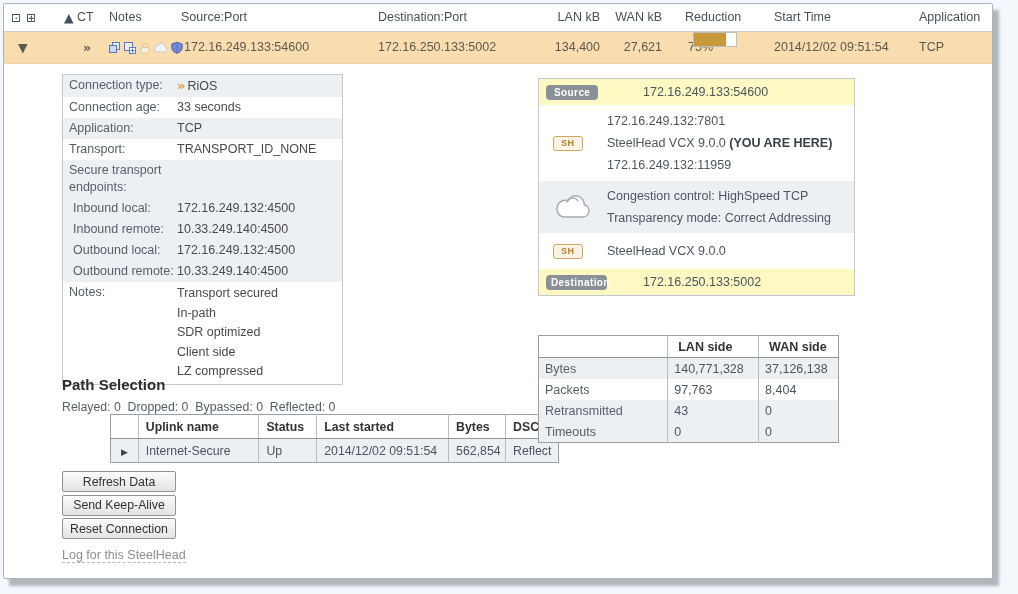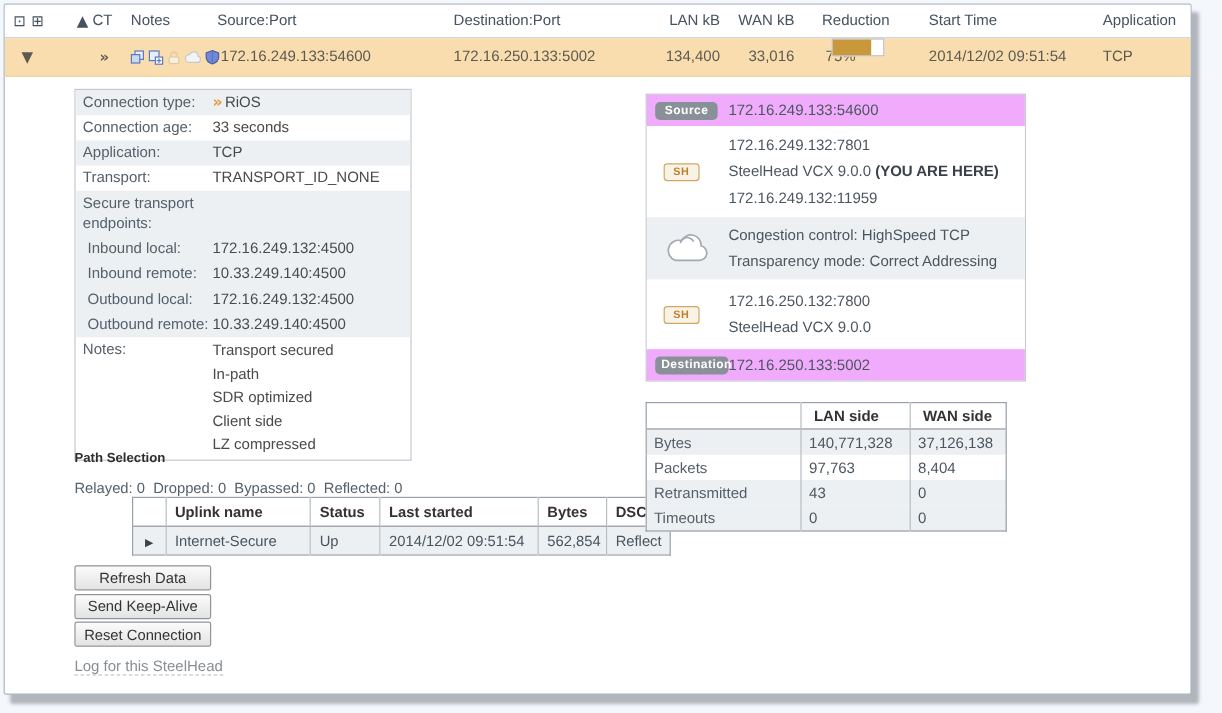--- a/index.html
+++ b/index.html
@@ -31,21 +31,21 @@
     font-size:12.5px;color:#4c565f;background:#fff;}
   .drow{display:flex;}
   .dlabel{width:114px;padding:2px 0 2px 6px;box-sizing:border-box;line-height:17px;color:#55606a;}
   .dlabel.sub{padding-left:10px;}
   .dvalue{flex:1;padding:2px 4px 2px 0;line-height:17px;color:#4a4a4a;}
   .zebra{background:#edf0f3;}
   .rios-sm{color:#e49b3c;font-weight:bold;font-size:13px;letter-spacing:-1px;margin-right:3px;}
   .notes-list div{line-height:19.5px;}
 
   
-  .path-title{position:absolute;left:58px;top:372px;font-size:11px;font-weight:bold;color:#2e2e2e;}
+  .path-title{position:absolute;left:58px;top:372px;font-size:15px;font-weight:bold;color:#2e2e2e;}
   .path-counters{position:absolute;left:58px;top:396px;font-size:12.3px;color:#55606a;white-space:pre;}
   .path-table{position:absolute;left:58px;top:410px;width:449px;border-collapse:collapse;
     font-size:12.3px;color:#4a545d;background:#fff;border:1px solid #98a0a9;margin-left:48px;}
   .path-table th,.path-table td{border-left:1px solid #b6bdc4;padding:2px 0 2px 7px;text-align:left;
     height:19px;white-space:nowrap;overflow:hidden;}
   .path-table th:first-child,.path-table td:first-child{border-left:none;}
   .path-table th{font-weight:bold;color:#333;border-bottom:1px solid #8d959d;}
   .path-table tbody tr{background:#edf0f3;}
   .p-expand{color:#3c4248;font-size:9px;cursor:pointer;}
 
@@ -57,21 +57,21 @@
   .log-link{position:absolute;left:58px;top:544px;font-size:12.5px;color:#8a8f94;
     border-bottom:1px dashed #b4b8bc;cursor:pointer;}
 
   
   .topo{position:absolute;left:534px;top:74px;width:315px;border:1px solid #c3c9cf;background:#fff;
     font-size:12.5px;color:#4c565f;}
   .topo-row{display:flex;align-items:center;}
   .topo-left{width:68px;box-sizing:border-box;padding-left:7px;display:flex;align-items:center;flex-shrink:0;}
   .topo-right{flex:1;}
   .topo-right div{line-height:22px;white-space:nowrap;}
-  .t-source,.t-dest{background:#f0abfc;height:26px;}
+  .t-source,.t-dest{background:#fef9c3;height:26px;gap:36px;}
   .t-node1{background:#fff;padding:5px 0;}
   .t-wan{background:#edf0f3;padding:4px 0;}
   .t-node2{background:#fff;padding:7px 0;}
   .gray-badge{background:#8a9097;color:#fff;font-size:10px;font-weight:bold;letter-spacing:.4px;
     padding:2px 8px;border-radius:4px;text-align:center;min-width:34px;box-sizing:content-box;}
   .t-dest .gray-badge{min-width:48px;padding:2px 5px;}
   .sh-badge{margin-left:7px;background:#f8f3e6;border:1px solid #d2a860;border-radius:3px;
     color:#bd7f2c;font-size:9px;font-weight:bold;padding:1.5px 7px;letter-spacing:.5px;}
   .you-are-here{font-weight:bold;color:#38404a;}
 
@@ -125,21 +125,21 @@
         <path d="M4.5 11h7a2.6 2.6 0 0 0 .5-5.15A3.6 3.6 0 0 0 5 4.6 2.9 2.9 0 0 0 4.5 11z" fill="#f3f4f6" stroke="#c6cad0"></path>
       </svg>
       <svg width="14" height="14" viewBox="0 0 14 14">
         <path d="M7 1.2l5.2 1.9v3.4c0 2.9-2.2 4.8-5.2 5.8-3-1-5.2-2.9-5.2-5.8V3.1z" fill="#7289d8" stroke="#4a5fa8"></path>
         <path d="M7 2.6v8.3" stroke="#5a70c2"></path>
       </svg>
     </span>
     <span style="left:180px">172.16.249.133:54600</span>
     <span style="left:374px">172.16.250.133:5002</span>
     <span class="num" style="left:520px;width:76px">134,400</span>
-    <span class="num" style="left:600px;width:58px">33,016</span>
+    <span class="num" style="left:600px;width:58px">27,621</span>
     <span style="left:684px">
       <span>75%</span>
         <span class="redbar">
           <i style="width: 75%;"></i>
         </span>
     </span>
     <span style="left:770px">2014/12/02 09:51:54</span>
     <span style="left:915px">TCP</span>
   </div>
 
@@ -263,21 +263,20 @@
       <div class="topo-right">
         <div>Congestion control: HighSpeed TCP</div>
         <div>Transparency mode: Correct Addressing</div>
       </div>
     </div>
     <div class="topo-row t-node2">
       <div class="topo-left">
           <span class="sh-badge">SH</span>
         </div>
       <div class="topo-right">
-        <div>172.16.250.132:7800</div>
         <div>SteelHead VCX 9.0.0</div>
       </div>
     </div>
     <div class="topo-row t-dest">
       <div class="topo-left">
           <span class="gray-badge">Destination</span>
         </div>
       <div class="topo-right">
           <div>172.16.250.133:5002</div>
         </div>

